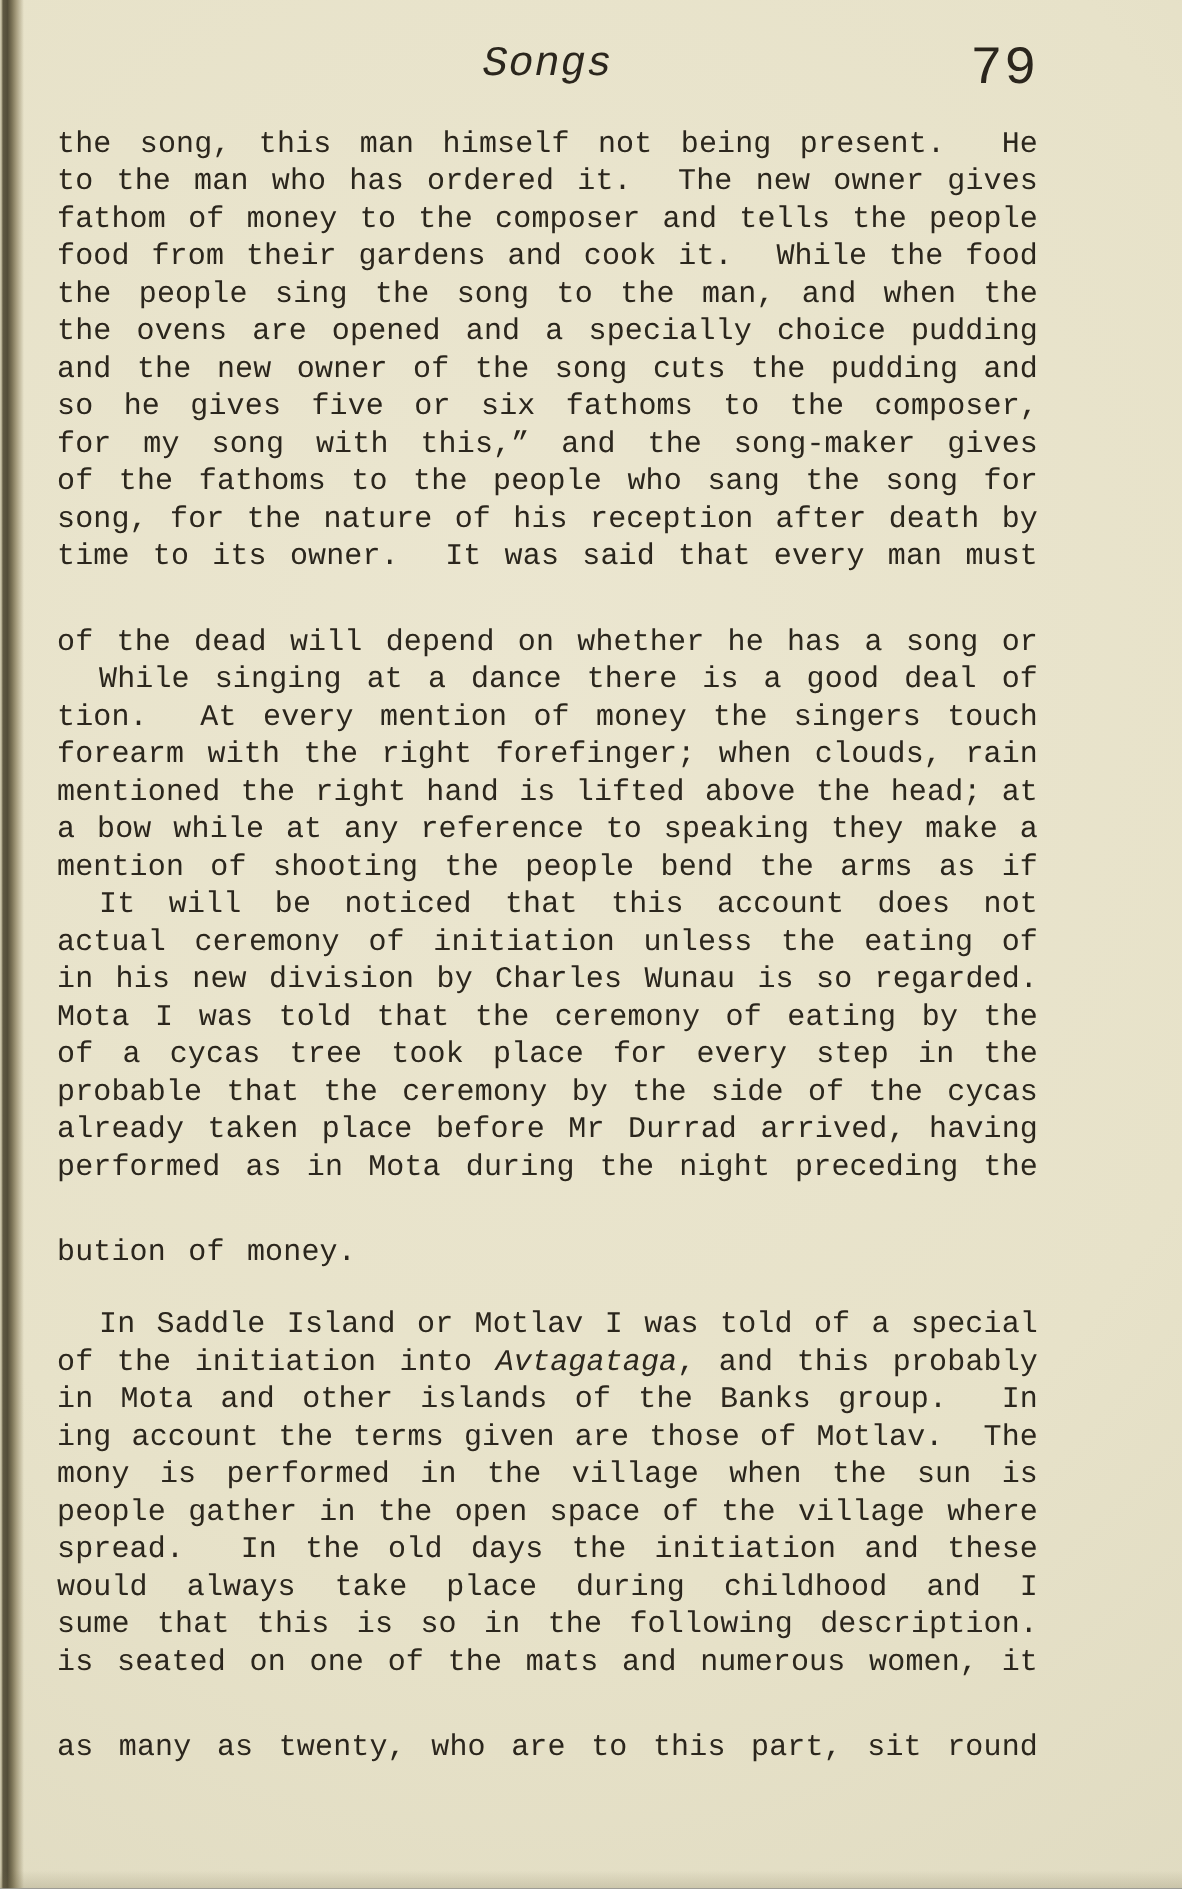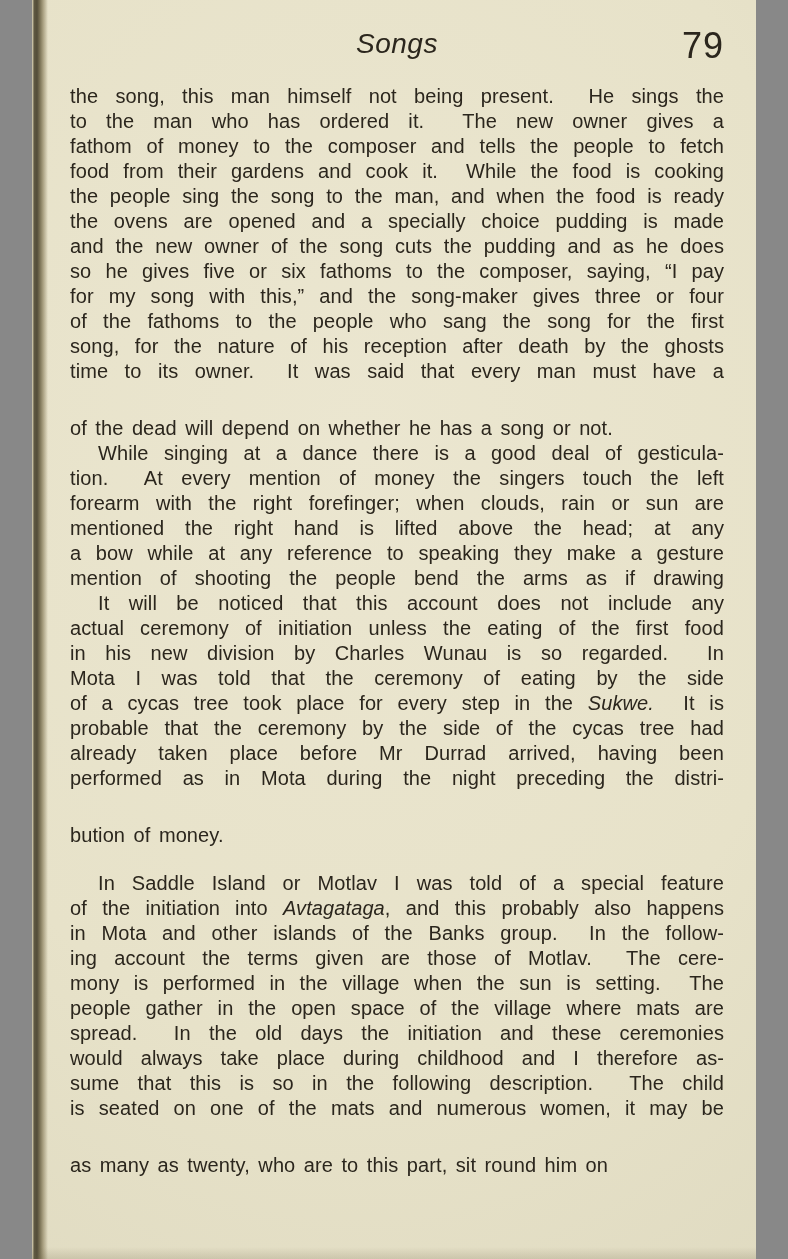--- a/index.html
+++ b/index.html
@@ -1,23 +1,23 @@
 <!DOCTYPE html>
 <html><head>
 <meta charset="utf-8">
 <style>
   html, body { margin: 0; padding: 0; background: #888; }
   .page {
     position: relative;
-    width: 724px;
+    width: 788px;
     height: 1259px;
     margin: 0 auto;
     background:
       radial-gradient(ellipse 120% 90% at 45% 35%, #ebe6d0 0%, #e7e2c9 55%, #ddd8be 100%);
-    font-family: Liberation Sans, sans-serif;
+    font-family: Liberation Mono, monospace;
     color: #2b261d;
     overflow: hidden;
   }
   
   .page-edge {
     position: absolute;
     left: 0; top: 0; bottom: 0;
     width: 16px;
     background: linear-gradient(90deg,
       #d8d2b8 0px, #b2ab8f 1px, #5f5943 2px, #534d39 5px,

